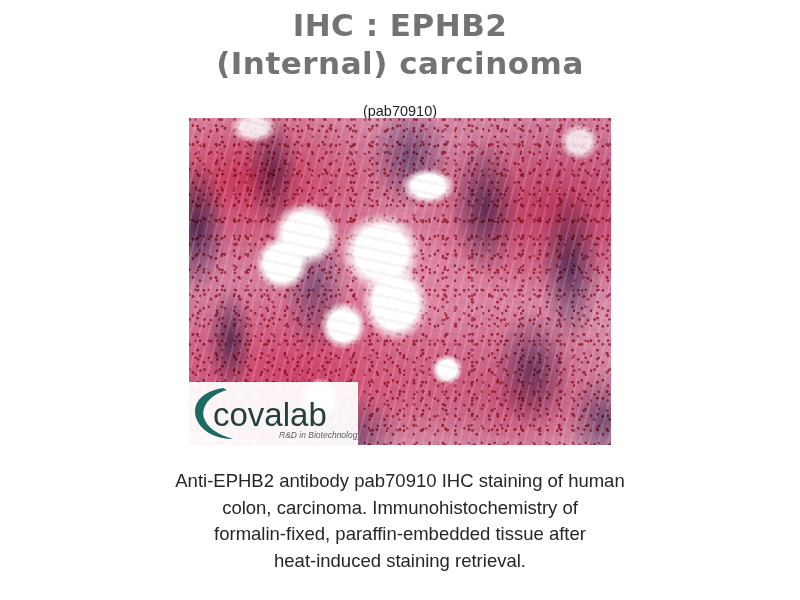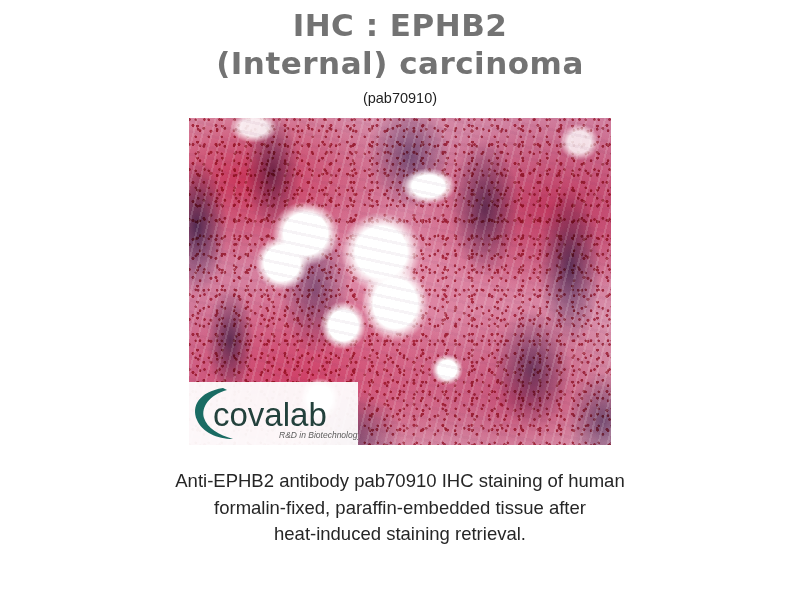--- a/index.html
+++ b/index.html
@@ -30,21 +30,21 @@
     letter-spacing: 0.5px;
     color: #737373;
     white-space: nowrap;
   }
   .subtitle-code {
     font-family: "Liberation Sans", sans-serif;
     font-weight: 400;
     font-size: 14.5px;
     line-height: 18px;
     color: #1f1f1f;
-    margin-top: 7px;
+    margin-top: 20px;
   }
 
   
   .figure-wrap {
     position: absolute;
     left: 189px;
     top: 118px;
     width: 422px;
     height: 327px;
   }
@@ -179,15 +179,16 @@
         <path d="M34 6 C10 10, 2 24, 8 38 C13 50, 28 57, 44 57 C30 53, 18 46, 15 36 C12 25, 20 13, 38 8 Z" fill="#1a6b63"></path>
         <text x="24" y="44" font-family="'Liberation Sans', sans-serif" font-size="33" font-weight="400" fill="#23413c">covalab</text>
         <text x="90" y="56" font-family="'Liberation Sans', sans-serif" font-size="8.5" font-style="italic" fill="#5d5d5d">R&amp;D in Biotechnology</text>
       </svg>
     </div>
   </div>
 </div>
 
 <div class="caption">
   <div>Anti-EPHB2 antibody pab70910 IHC staining of human</div>
+  <div>colon, carcinoma. Immunohistochemistry of</div>
   <div>formalin-fixed, paraffin-embedded tissue after</div>
   <div>heat-induced staining retrieval.</div>
 </div>
 
 </body></html>

